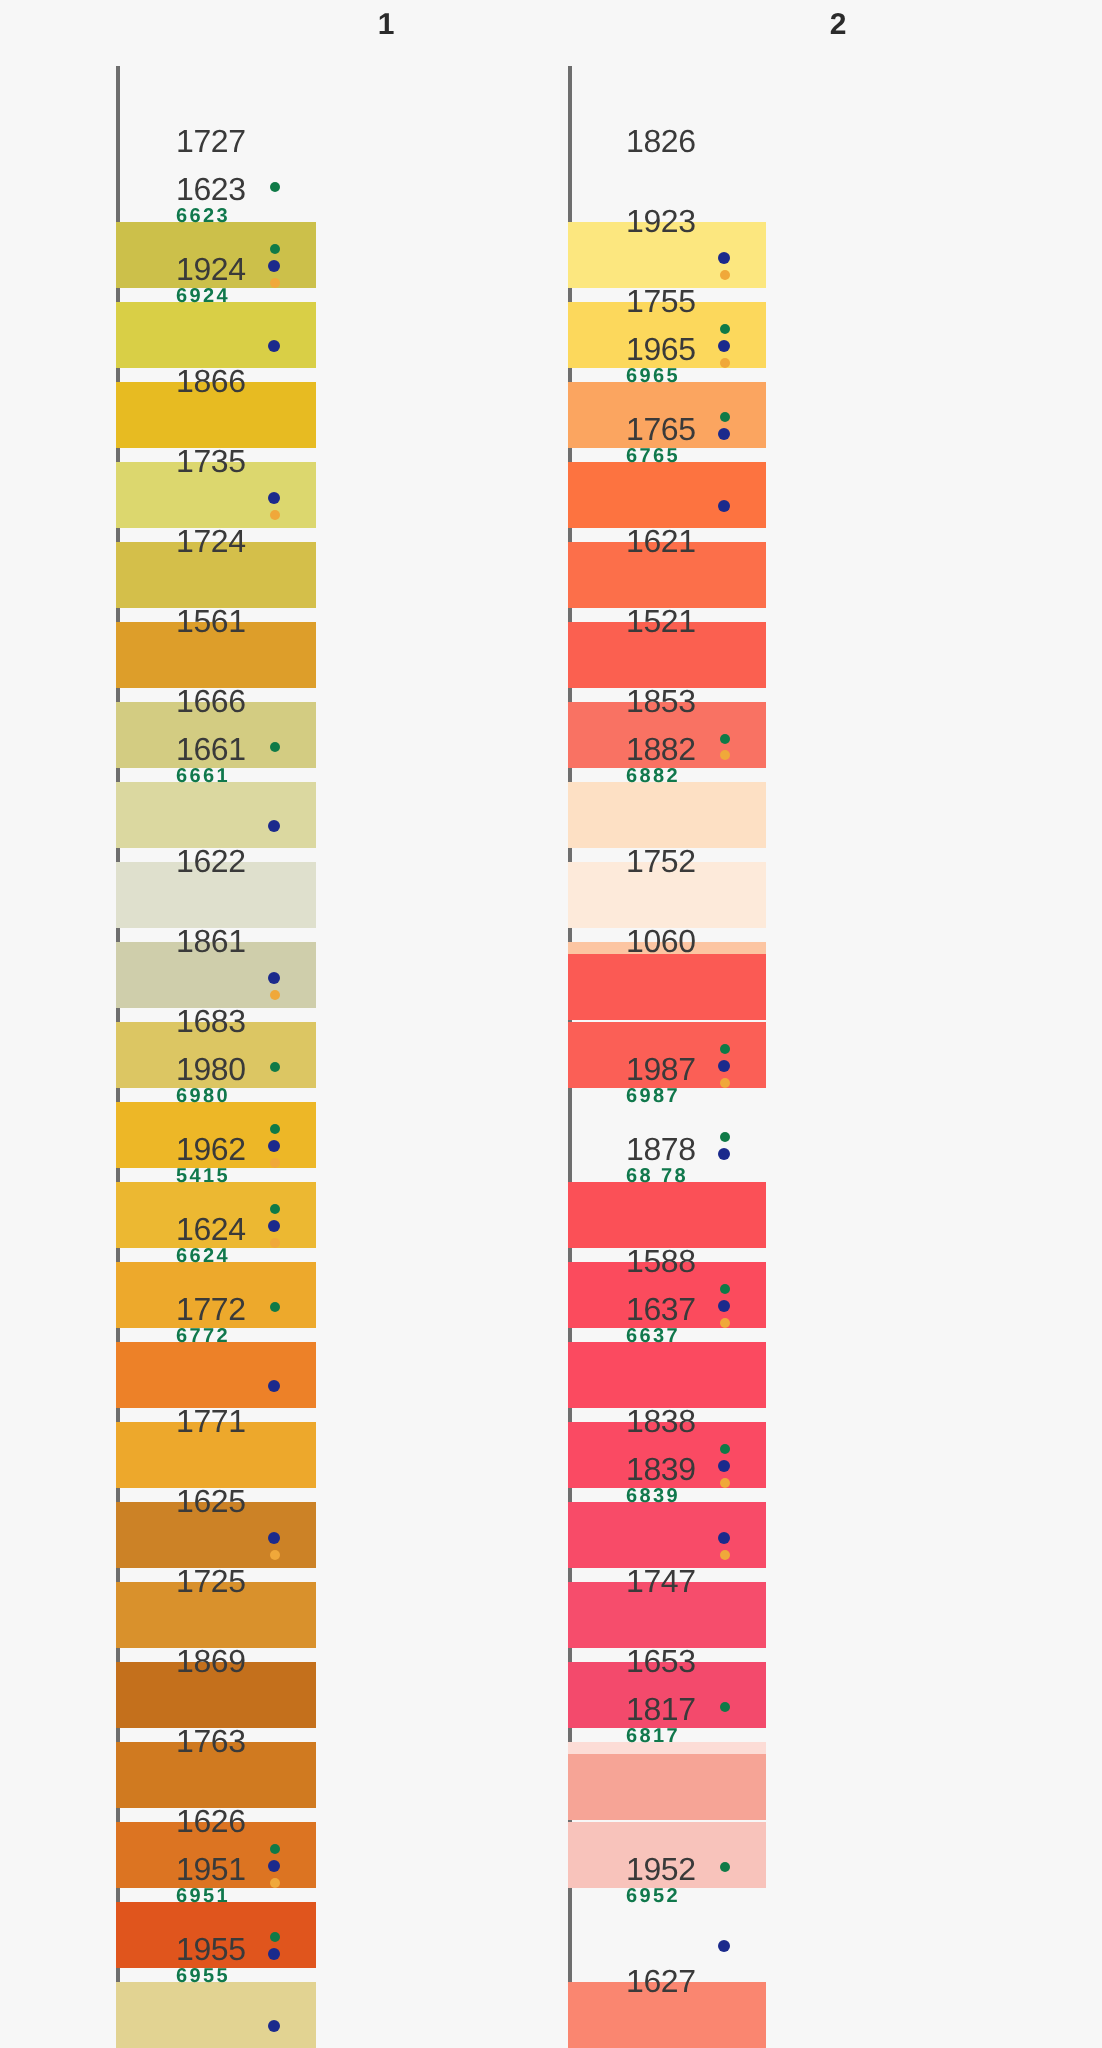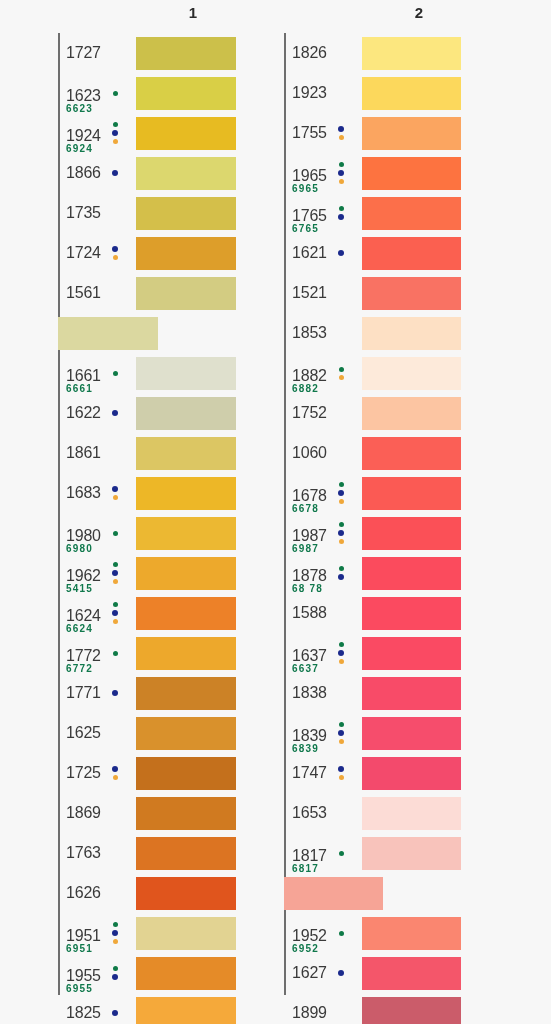--- a/index.html
+++ b/index.html
@@ -31,20 +31,21 @@
     background:#6e6e6e;
   }
 
   .rows{position:relative;}
 
   .row{
     position:relative;
     height:40px;
     display:flex;
     align-items:flex-end;
+    flex-direction:column;
   }
 
   .labels{
     position:relative;
     width:78px;
     height:40px;
     flex:0 0 78px;
   }
   .code-main{
     position:absolute;
@@ -179,20 +180,23 @@
         </div>
         <div class="row">
           <div class="labels">
             <div class="code-main">1561</div>
           </div>
           <div class="sw-wrap">
             <div class="swatch" style="background: rgb(211, 204, 130);"></div>
           </div>
         </div>
         <div class="row">
+          <div class="labels">
+            <div class="code-main">1666</div>
+          </div>
           <div class="sw-wrap">
             <div class="swatch" style="background: rgb(219, 216, 160);"></div>
           </div>
         </div>
         <div class="row">
           <div class="labels">
             <div class="code-main has-sub">1661</div>
             <div class="code-sub">6661</div>
             <div class="dots">
               <span class="dot g solo"></span>
@@ -489,29 +493,20 @@
         </div>
         <div class="row">
           <div class="labels">
             <div class="code-main">1060</div>
           </div>
           <div class="sw-wrap">
             <div class="swatch" style="background: rgb(251, 95, 86);"></div>
           </div>
         </div>
         <div class="row">
-          <div class="labels">
-            <div class="code-main has-sub">1678</div>
-            <div class="code-sub">6678</div>
-            <div class="dots">
-              <span class="dot g"></span>
-              <span class="dot b"></span>
-              <span class="dot o"></span>
-            </div>
-          </div>
           <div class="sw-wrap">
             <div class="swatch" style="background: rgb(251, 90, 84);"></div>
           </div>
         </div>
         <div class="row">
           <div class="labels">
             <div class="code-main has-sub">1987</div>
             <div class="code-sub">6987</div>
             <div class="dots">
               <span class="dot g"></span>

